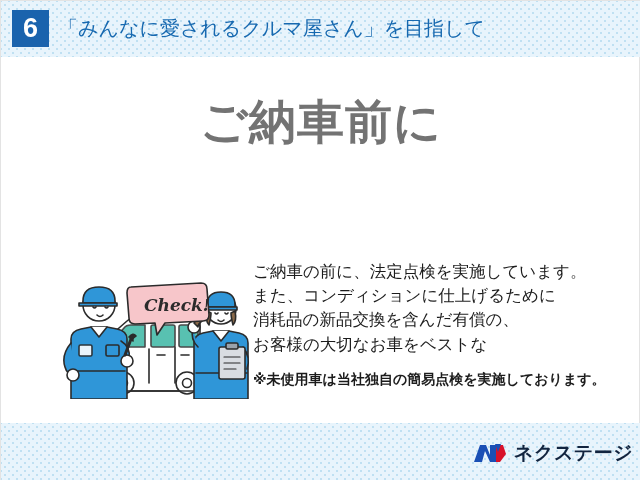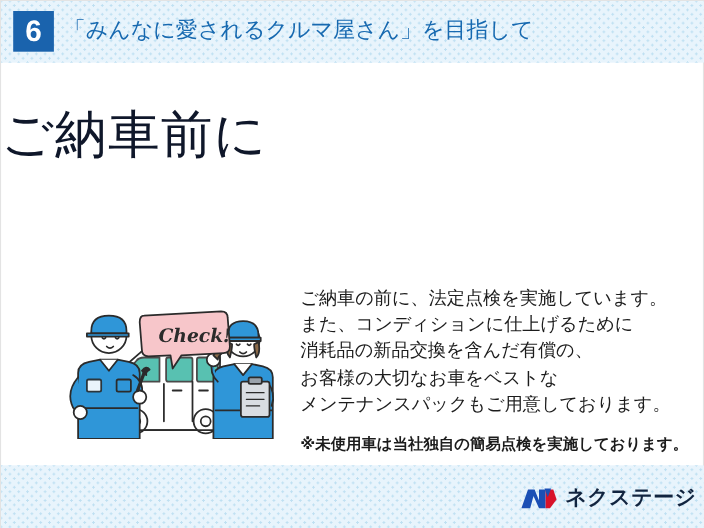--- a/index.html
+++ b/index.html
@@ -35,30 +35,30 @@
     font-weight:bold;letter-spacing:0;
   }
   #header-title{
     position:absolute;left:57px;top:14px;
     color:#1769b0;font-size:20px;line-height:27px;
     font-weight:normal;white-space:nowrap;
   }
 
   
   #headline{
-    position:absolute;left:0;top:92px;width:640px;
-    color:#0f172a;font-weight:normal;letter-spacing:1px;
+    position:absolute;left:0;top:92px;width:640px;text-align:center;
+    color:#737373;font-weight:bold;letter-spacing:1px;
   }
   #headline .hl-line{display:block;white-space:nowrap;}
   #hl1{font-size:47px;line-height:58px;}
   #hl2{font-size:54px;line-height:64px;}
 
   
   #body-copy{
-    position:absolute;left:272px;top:258px;width:366px;
+    position:absolute;left:252px;top:258px;width:366px;
     color:#1c1c1c;
   }
   #body-copy .bodyline{
     display:block;font-size:16.5px;line-height:24.2px;white-space:nowrap;
   }
   #body-note{
     display:block;font-size:14px;line-height:22px;white-space:nowrap;
     color:#1c1c1c;margin-top:12px;font-weight:bold;
   }
 
@@ -195,21 +195,20 @@
       </g>
       <text x="83" y="48" font-family="'DejaVu Serif',serif" font-size="17" font-style="italic" font-weight="bold" fill="#2b2b2b">Check!</text>
     </svg>
   </div>
 
   <div id="body-copy">
     <span class="bodyline">ご納車の前に、法定点検を実施しています。</span>
     <span class="bodyline">また、コンディションに仕上げるために</span>
     <span class="bodyline">消耗品の新品交換を含んだ有償の、</span>
     <span class="bodyline">お客様の大切なお車をベストな</span>
-    <span class="bodyline">メンテナンスパックもご用意しております。</span>
     <span id="body-note">※未使用車は当社独自の簡易点検を実施しております。</span>
   </div>
 
   <div class="dotband" id="footer-band"></div>
 
   <div id="footer-logo">
     <svg id="logo-mark" viewBox="0 0 34 24" xmlns="http://www.w3.org/2000/svg">
       <path d="M1 21 L7 4 L13 4 L17 14 L17 4 L23 4 L23 21 L17 21 L12 10 L9 21 Z" fill="#1a4fb5"></path>
       <path d="M23 4 L30 4 L33 13 L27 21 L23 21 Z" fill="#d8122a"></path>
       <path d="M22 3 L28 3 L25 11 Z" fill="#1a4fb5"></path>

